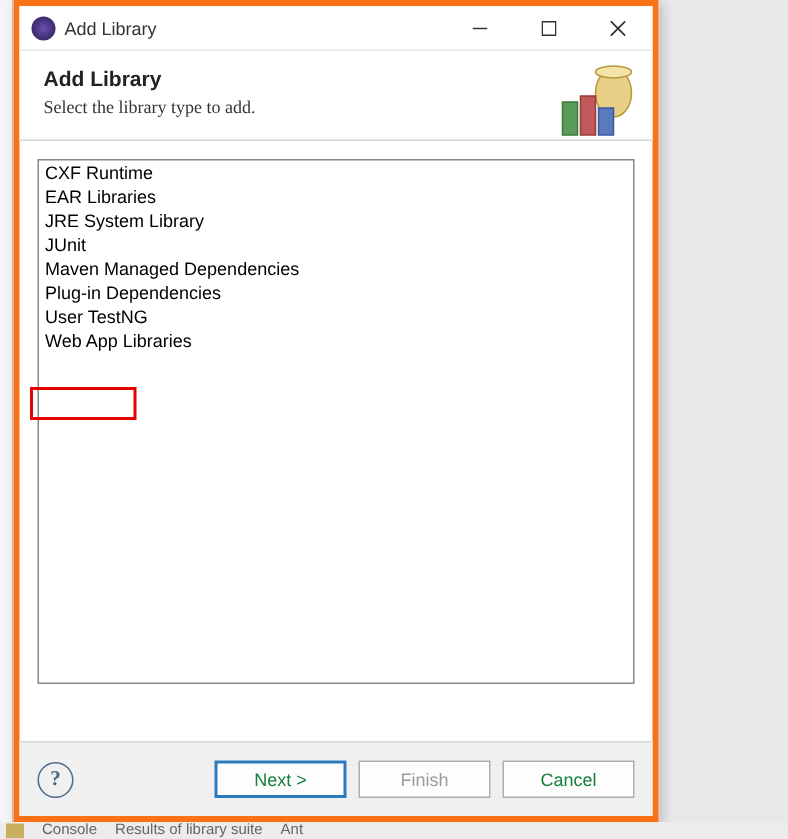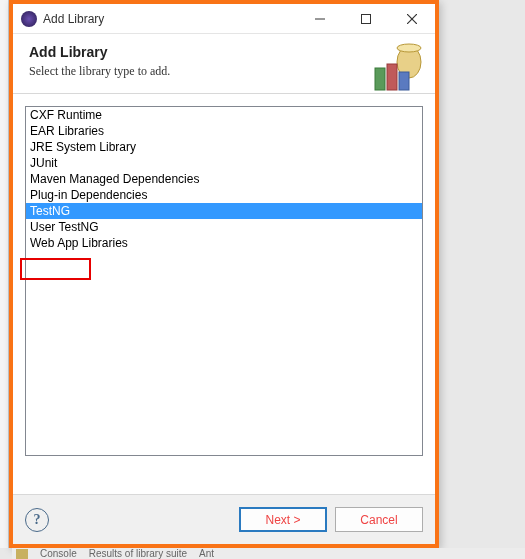--- a/index.html
+++ b/index.html
@@ -110,21 +110,21 @@
     font-size: 14px;
     font-family: Georgia, serif;
   }
   .footer .spacer { flex: 1; }
   .btn {
     min-width: 88px;
     height: 25px;
     background: #fdfdfd;
     border: 1px solid #adadad;
     font-size: 12px;
-    color: #ef4444;
+    color: #15803d;
     padding: 0 8px;
     cursor: pointer;
   }
   .btn:disabled, .btn.disabled {
     color: #9a9a9a;
     cursor: default;
   }
   .btn.default {
     border: 2px solid #2a7ac0;
     background: #fdfdfd;
@@ -133,21 +133,21 @@
   
   .bg-strip {
     position: absolute;
     left: 0;
     width: 9px;
     background: #f4f4f4;
     border-right: 1px solid #c8c8c8;
   }
   .bg-bottom {
     position: absolute;
-    left: 12px; right: 0; bottom: 0;
+    left: 0; right: 0; bottom: 0;
     height: 11px;
     background: #ececec;
     font-size: 10px;
     color: #666;
     overflow: hidden;
     display: flex;
     align-items: center;
     gap: 12px;
     padding-left: 4px;
   }
@@ -201,30 +201,30 @@
   </div>
 
   <div class="content">
     <div class="listbox" id="listbox">
         <div class="list-item">CXF Runtime</div>
         <div class="list-item">EAR Libraries</div>
         <div class="list-item">JRE System Library</div>
         <div class="list-item">JUnit</div>
         <div class="list-item">Maven Managed Dependencies</div>
         <div class="list-item">Plug-in Dependencies</div>
-        <div class="list-item selected">TestNG</div>
         <div class="list-item">User TestNG</div>
         <div class="list-item">Web App Libraries</div>
       </div>
   </div>
 
   <div class="footer">
     <div class="help-icon">?</div>
     <div class="spacer"></div>
     <button class="btn default">Next &gt;</button>
+    <button class="btn disabled" disabled="">Finish</button>
     <button class="btn">Cancel</button>
   </div>
 
 </div>
 
 <div class="highlight-box" style="left:20px; top:258px; width:71px; height:22px;"></div>
 
 <div class="bg-bottom">
   <span class="tab-icon"></span>
   <span>Console</span>

